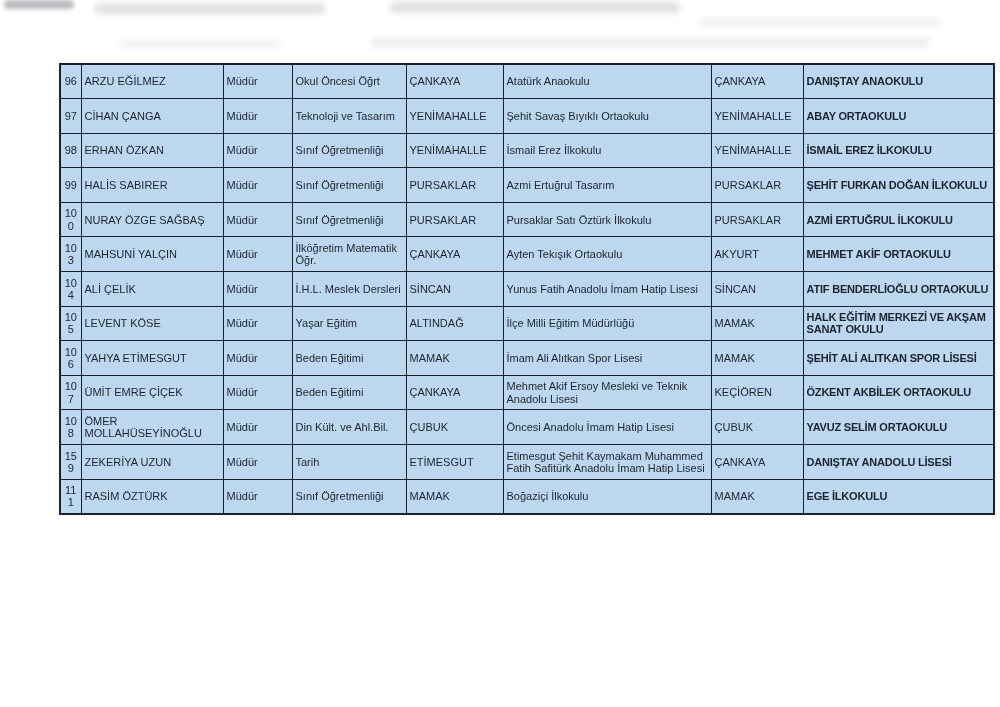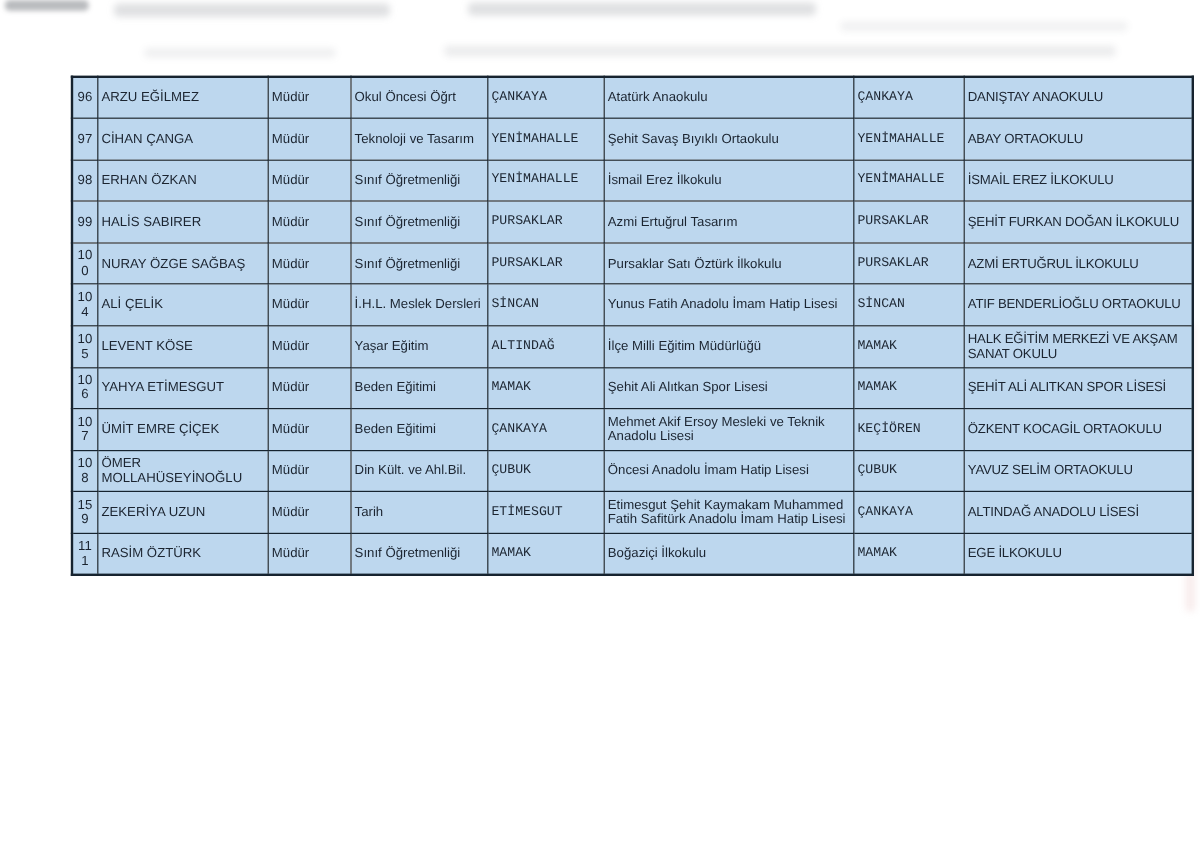--- a/index.html
+++ b/index.html
@@ -50,22 +50,23 @@
   table.roster tr{height:34.6px;}
   td.c-no{
     text-align:center;
     vertical-align:bottom;
     padding:0 1px 3px 1px;
     font-size:10px;
   }
   td.c-school-to{
     font-size:10.5px;
     letter-spacing:-0.2px;
-  }
-  td.c-district, td.c-district-to{font-size:11px;font-family:Liberation Mono, monospace;}
+    font-weight:bold;
+  }
+  td.c-district, td.c-district-to{font-size:11px;}
 </style>
 </head>
 <body>
 
 <div class="page">
 
   <div class="artifact dark" style="left:4px;top:0;width:70px;height:9px;"></div>
   <div class="artifact" style="left:95px;top:3px;width:230px;height:11px;"></div>
   <div class="artifact" style="left:390px;top:2px;width:290px;height:11px;"></div>
   <div class="artifact" style="left:120px;top:40px;width:160px;height:8px;opacity:.5;"></div>
@@ -135,20 +136,30 @@
     <td class="c-title">Müdür</td>
     <td class="c-branch">Sınıf Öğretmenliği</td>
     <td class="c-district">PURSAKLAR</td>
     <td class="c-school">Pursaklar Satı Öztürk İlkokulu</td>
     <td class="c-district-to">PURSAKLAR</td>
     <td class="c-school-to">AZMİ ERTUĞRUL İLKOKULU</td>
   </tr>
 
 
 
+  <tr>
+    <td class="c-no">103</td>
+    <td class="c-name">MAHSUNİ YALÇIN</td>
+    <td class="c-title">Müdür</td>
+    <td class="c-branch">İlköğretim Matematik Öğr.</td>
+    <td class="c-district">ÇANKAYA</td>
+    <td class="c-school">Ayten Tekışık Ortaokulu</td>
+    <td class="c-district-to">AKYURT</td>
+    <td class="c-school-to">MEHMET AKİF ORTAOKULU</td>
+  </tr>
 
   <tr>
     <td class="c-no">104</td>
     <td class="c-name">ALİ ÇELİK</td>
     <td class="c-title">Müdür</td>
     <td class="c-branch">İ.H.L. Meslek Dersleri</td>
     <td class="c-district">SİNCAN</td>
     <td class="c-school">Yunus Fatih Anadolu İmam Hatip Lisesi</td>
     <td class="c-district-to">SİNCAN</td>
     <td class="c-school-to">ATIF BENDERLİOĞLU ORTAOKULU</td>
@@ -164,34 +175,34 @@
     <td class="c-district-to">MAMAK</td>
     <td class="c-school-to">HALK EĞİTİM MERKEZİ VE AKŞAM SANAT OKULU</td>
   </tr>
 
   <tr>
     <td class="c-no">106</td>
     <td class="c-name">YAHYA ETİMESGUT</td>
     <td class="c-title">Müdür</td>
     <td class="c-branch">Beden Eğitimi</td>
     <td class="c-district">MAMAK</td>
-    <td class="c-school">Şehit Ali Alıtkan Spor Lisesi</td>
+    <td class="c-school">İmam Ali Alıtkan Spor Lisesi</td>
     <td class="c-district-to">MAMAK</td>
     <td class="c-school-to">ŞEHİT ALİ ALITKAN SPOR LİSESİ</td>
   </tr>
 
   <tr>
     <td class="c-no">107</td>
     <td class="c-name">ÜMİT EMRE ÇİÇEK</td>
     <td class="c-title">Müdür</td>
     <td class="c-branch">Beden Eğitimi</td>
     <td class="c-district">ÇANKAYA</td>
     <td class="c-school">Mehmet Akif Ersoy Mesleki ve Teknik Anadolu Lisesi</td>
     <td class="c-district-to">KEÇİÖREN</td>
-    <td class="c-school-to">ÖZKENT KOCAGİL ORTAOKULU</td>
+    <td class="c-school-to">ÖZKENT AKBİLEK ORTAOKULU</td>
   </tr>
 
   <tr>
     <td class="c-no">108</td>
     <td class="c-name">ÖMER MOLLAHÜSEYİNOĞLU</td>
     <td class="c-title">Müdür</td>
     <td class="c-branch">Din Kült. ve Ahl.Bil.</td>
     <td class="c-district">ÇUBUK</td>
     <td class="c-school">Öncesi Anadolu İmam Hatip Lisesi</td>
     <td class="c-district-to">ÇUBUK</td>
@@ -199,21 +210,21 @@
   </tr>
 
   <tr>
     <td class="c-no">159</td>
     <td class="c-name">ZEKERİYA UZUN</td>
     <td class="c-title">Müdür</td>
     <td class="c-branch">Tarih</td>
     <td class="c-district">ETİMESGUT</td>
     <td class="c-school">Etimesgut Şehit Kaymakam Muhammed Fatih Safitürk Anadolu İmam Hatip Lisesi</td>
     <td class="c-district-to">ÇANKAYA</td>
-    <td class="c-school-to">ALTINDAĞ ANADOLU LİSESİ</td>
+    <td class="c-school-to">DANIŞTAY ANADOLU LİSESİ</td>
   </tr>
 
 
   <tr>
     <td class="c-no">111</td>
     <td class="c-name">RASİM ÖZTÜRK</td>
     <td class="c-title">Müdür</td>
     <td class="c-branch">Sınıf Öğretmenliği</td>
     <td class="c-district">MAMAK</td>
     <td class="c-school">Boğaziçi İlkokulu</td>

